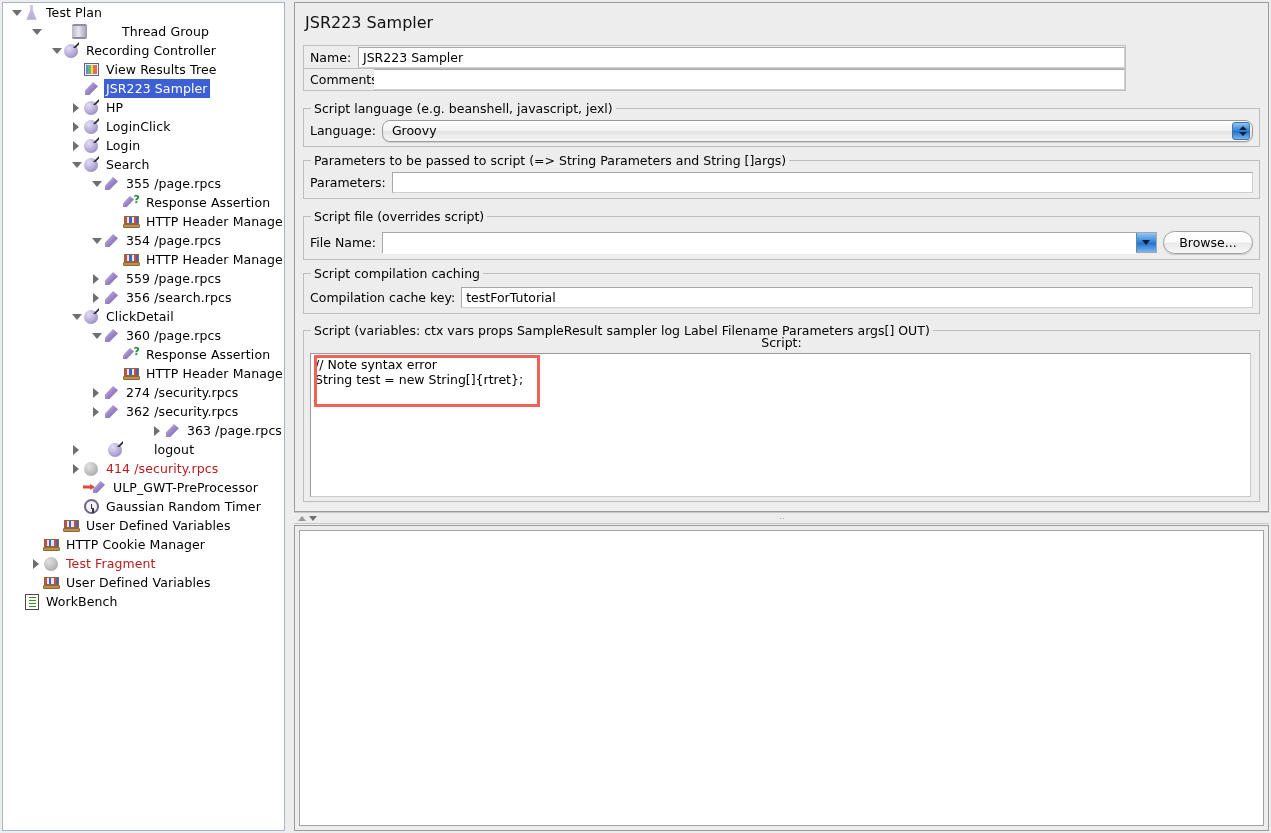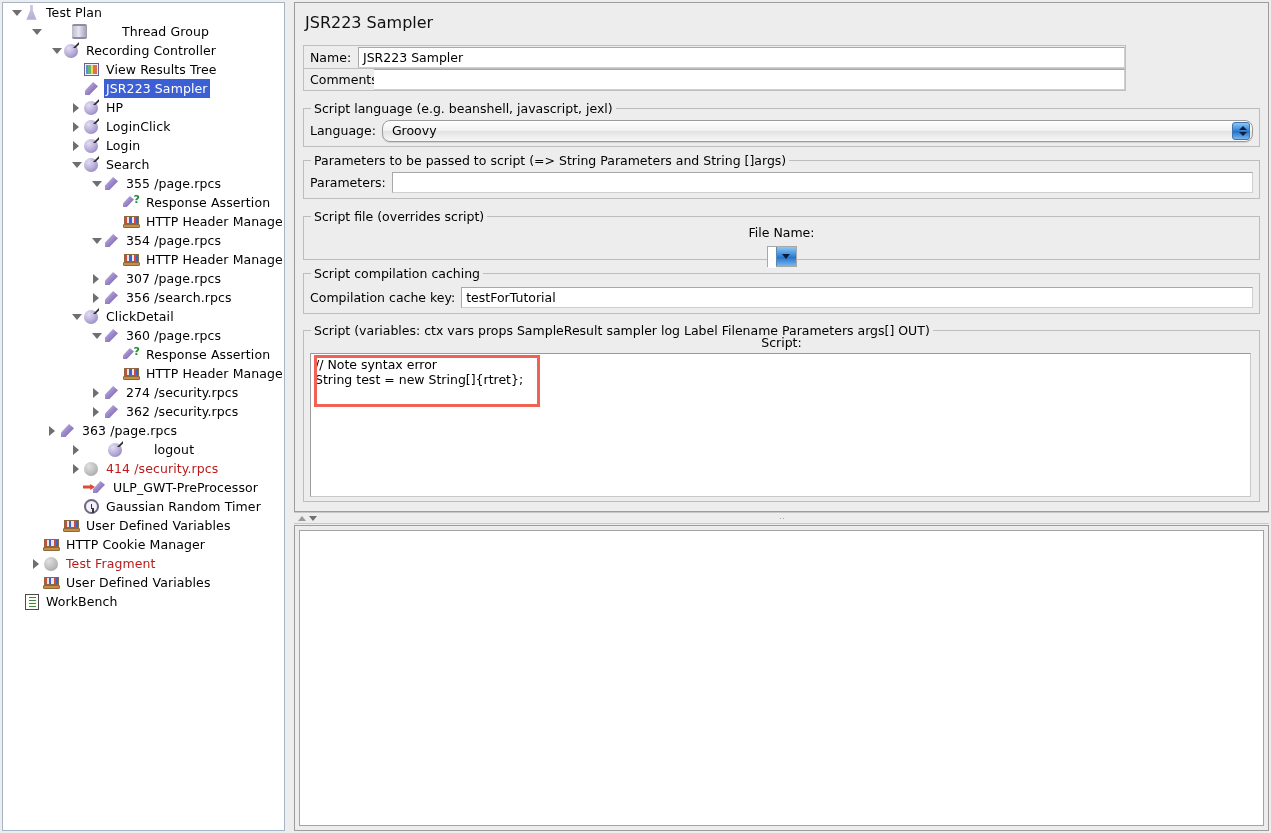--- a/index.html
+++ b/index.html
@@ -570,21 +570,21 @@
         <span class="ticon">
           <span class="ic-headers" style="display: block;"></span>
         </span>
         <span class="tlabel">HTTP Header Manager</span>
       </div>
       <div class="tree-row" style="padding-left: 86px;">
         <span class="twisty right"></span>
         <span class="ticon">
           <span class="ic-pipette" style="display: block;"></span>
         </span>
-        <span class="tlabel">307 /page.rpcs</span>
+        <span class="tlabel">559 /page.rpcs</span>
       </div>
       <div class="tree-row" style="padding-left: 86px;">
         <span class="twisty right"></span>
         <span class="ticon">
           <span class="ic-pipette" style="display: block;"></span>
         </span>
         <span class="tlabel">356 /search.rpcs</span>
       </div>
       <div class="tree-row" style="padding-left: 66px;">
         <span class="twisty down"></span>
@@ -621,21 +621,21 @@
         </span>
         <span class="tlabel">274 /security.rpcs</span>
       </div>
       <div class="tree-row" style="padding-left: 86px;">
         <span class="twisty right"></span>
         <span class="ticon">
           <span class="ic-pipette" style="display: block;"></span>
         </span>
         <span class="tlabel">362 /security.rpcs</span>
       </div>
-      <div class="tree-row" style="padding-left: 42px;">
+      <div class="tree-row" style="padding-left: 42px; justify-content: flex-end;">
         <span class="twisty right"></span>
         <span class="ticon">
           <span class="ic-pipette" style="display: block;"></span>
         </span>
         <span class="tlabel">363 /page.rpcs</span>
       </div>
       <div class="tree-row" style="padding-left: 66px; gap: 24px;">
         <span class="twisty right"></span>
         <span class="ticon">
           <span class="ic-ball" style="display: block;"></span>
@@ -730,21 +730,21 @@
     <div class="group" style="top:157px; height:39px;">
       <span class="gtitle">Parameters to be passed to script (=&gt; String Parameters and String []args)</span>
       <div class="grow" style="padding-top:6px;">
         <span class="row-label">Parameters:</span>
         <div class="textfield"></div>
       </div>
     </div>
 
     <div class="group" style="top:213px; height:44px;">
       <span class="gtitle">Script file (overrides script)</span>
-      <div class="grow" style="padding-top:8px;flex-direction:column;">
+      <div class="grow" style="padding-top:8px;">
         <span class="row-label">File Name:</span>
         <div class="file-combo">
           <div class="fc-text textfield" style="border:none;"></div>
           <div class="fc-arrow"></div>
         </div>
         <div class="aqua-button">Browse...</div>
       </div>
     </div>
 
     <div class="group" style="top:270px; height:41px;">

